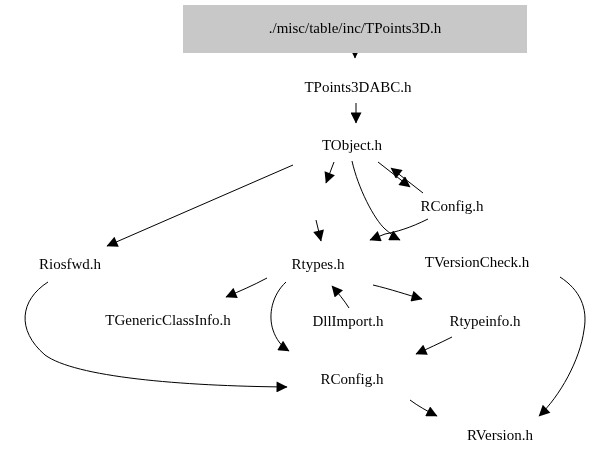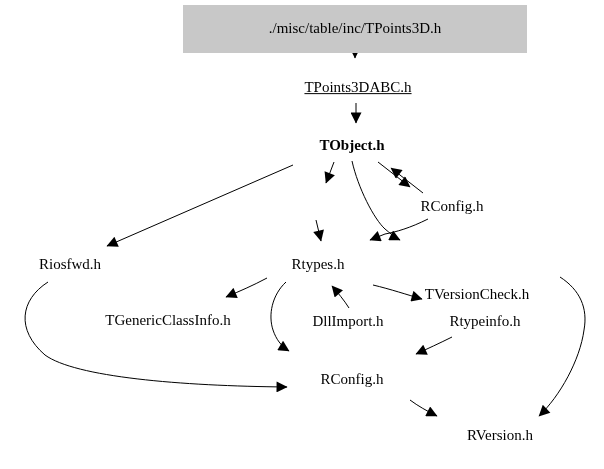--- a/index.html
+++ b/index.html
@@ -68,32 +68,32 @@
     <path class="edge" d="M48,282 C20,300 16,330 45,355 C75,377 180,386 287,387" marker-end="url(#arrow)"></path>
     <path class="edge" d="M452,337 C440,343 427,349 416,354" marker-end="url(#arrow)"></path>
     <path class="edge" d="M410,400 C418,406 427,411 437,416" marker-end="url(#arrow)"></path>
     <path class="edge" d="M560,277 C580,290 588,308 584,330 C580,360 560,396 539,416" marker-end="url(#arrow)"></path>
   </svg>
 
   <div class="node root" style="left:355px; top:29px;">
     <span>./misc/table/inc/TPoints3D.h</span>
   </div>
 
-  <div class="node" style="left:358px; top:88px;text-decoration:underline;">TPoints3DABC.h</div>
+  <div class="node" style="left:358px; top:88px;">TPoints3DABC.h</div>
 
-  <div class="node" style="left:352px; top:146px;font-weight:bold;">TObject.h</div>
+  <div class="node" style="left:352px; top:146px;">TObject.h</div>
 
 
   <div class="node" style="left:452px; top:207px;">RConfig.h</div>
 
   <div class="node" style="left:318px; top:265px;">Rtypes.h</div>
 
   <div class="node" style="left:70px; top:265px;">Riosfwd.h</div>
 
-  <div class="node" style="left:477px; top:263px;margin-top:32px;">TVersionCheck.h</div>
+  <div class="node" style="left:477px; top:263px;">TVersionCheck.h</div>
 
   <div class="node" style="left:156px; top:321px;margin-left:12px;">TGenericClassInfo.h</div>
 
   <div class="node" style="left:348px; top:322px;">DllImport.h</div>
 
   <div class="node" style="left:485px; top:322px;">Rtypeinfo.h</div>
 
   <div class="node" style="left:352px; top:380px;">RConfig.h</div>
 
   <div class="node" style="left:500px; top:436px;">RVersion.h</div>

